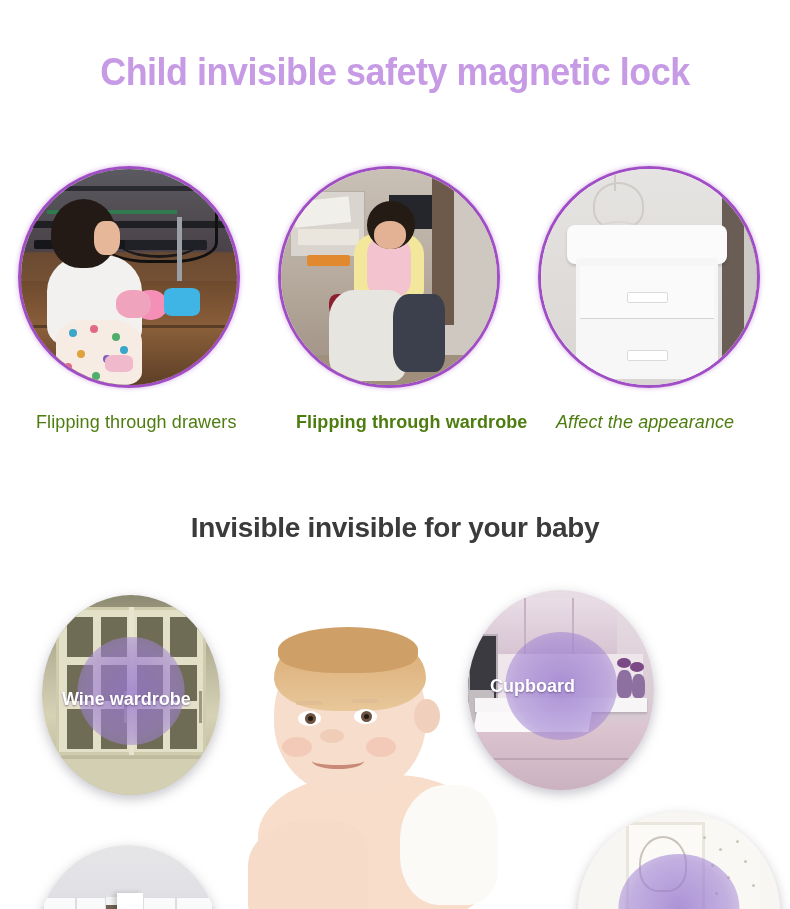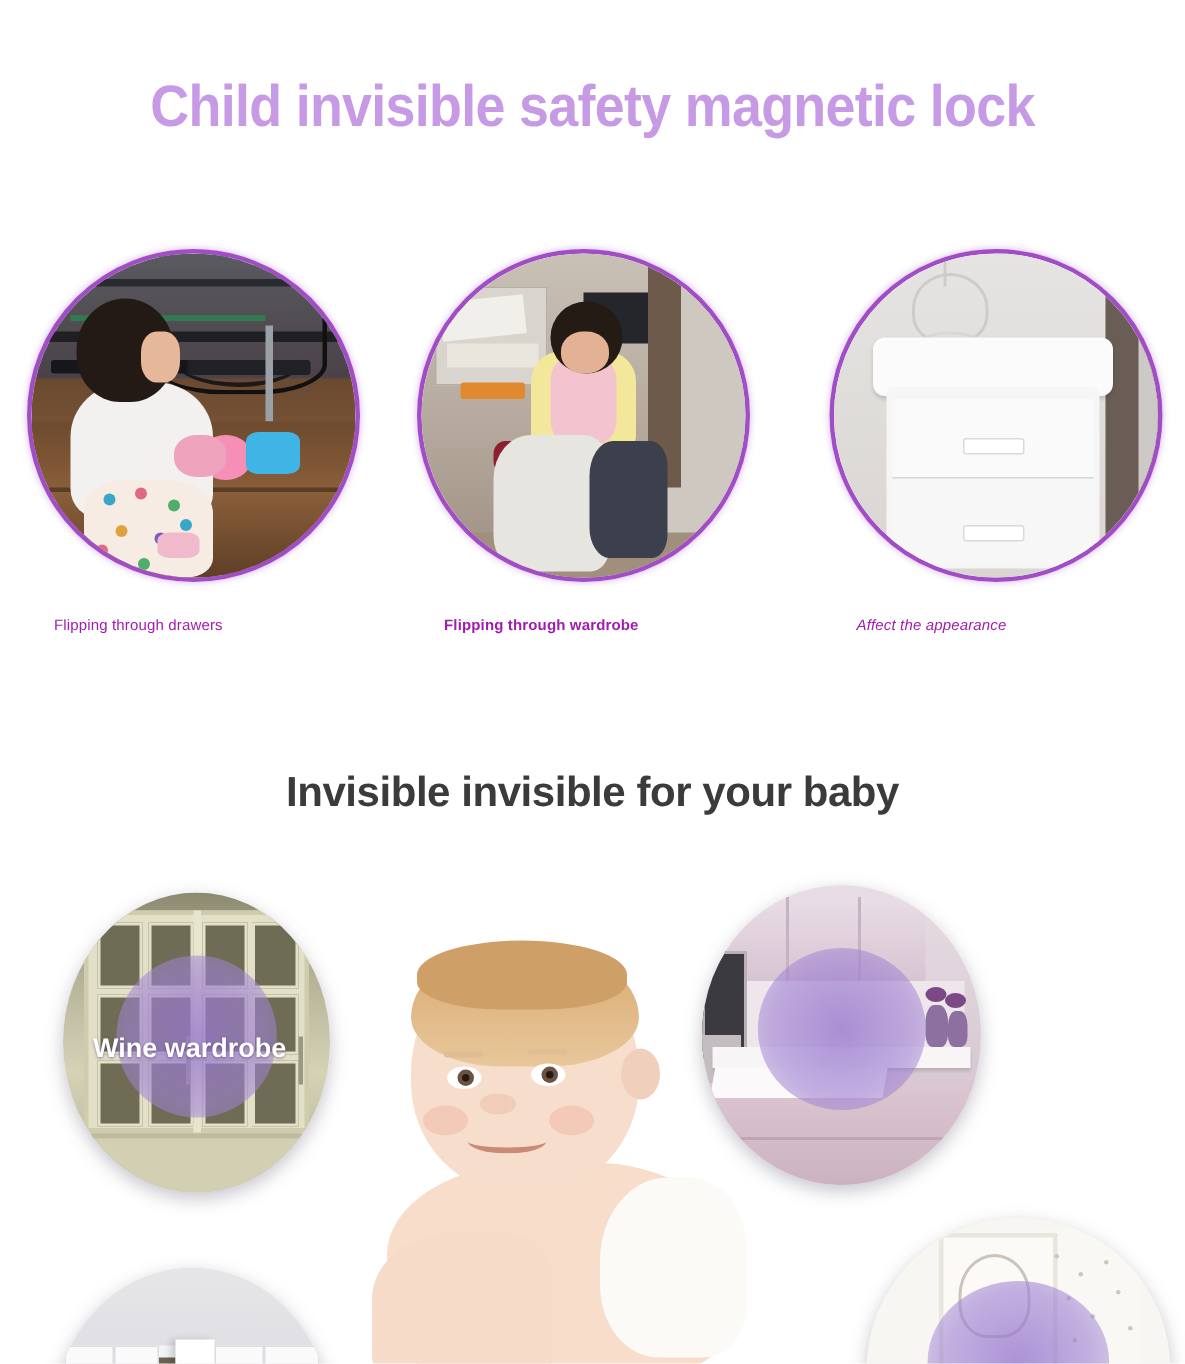--- a/index.html
+++ b/index.html
@@ -30,21 +30,21 @@
   .problem-row{
     position:absolute;
     left:0; top:166px; width:790px; height:280px;
   }
   .problem-item{
     position:absolute;
     width:230px;
   }
   .problem-item.p0{ left:18px; }
   .problem-item.p1{ left:278px;font-weight:bold; }
-  .problem-item.p2{ left:553px;font-style:italic; }
+  .problem-item.p2{ left:538px;font-style:italic; }
 
   .circle-photo{
     position:relative;
     width:222px; height:222px;
     border-radius:50%;
     border:3px solid #a14ec6;
     box-sizing:border-box;
     overflow:hidden;
     box-shadow:0 0 5px rgba(160,80,200,.45);
   }
@@ -102,22 +102,22 @@
   .s3-d2{position:absolute;left:18%;top:70%;width:62%;height:26%;background:#f7f7f7;}
   .s3-h1{position:absolute;left:40%;top:57%;width:18%;height:4%;background:#fff;border:1px solid #dcdad8;border-radius:2px;}
   .s3-h2{position:absolute;left:40%;top:84%;width:18%;height:4%;background:#fff;border:1px solid #dcdad8;border-radius:2px;}
   .s3-lamp{position:absolute;left:24%;top:6%;width:22%;height:20%;border:2px solid #cfcbc8;border-radius:50% 50% 40% 40%;}
   .s3-cord{position:absolute;left:34%;top:2%;width:2px;height:8%;background:#cfcbc8;}
   .s3-ring{position:absolute;left:26%;top:24%;width:18%;height:6%;border:2px solid #d9d6d3;border-radius:50%;}
 
   .problem-caption{
     position:absolute;
     top:246px; left:18px;
-    font-size:10px;
-    color:#a21caf;
+    font-size:18px;
+    color:#4d7c0f;
     font-family:"Liberation Sans", sans-serif;
     letter-spacing:0.1px;
     white-space:nowrap;
   }
 
   
   .section-heading{
     position:absolute;
     left:0; top:512px; width:790px;
     text-align:center;
@@ -355,20 +355,21 @@
       <div class="c-base"></div>
       <div class="c-baseline"></div>
       <div class="c-counter"></div>
       <div class="c-island"></div>
       <div class="c-vase" style="left:80%;top:40%;width:8%;height:14%;"></div>
       <div class="c-vase" style="left:88%;top:42%;width:7%;height:12%;"></div>
       <div class="c-flower" style="left:80%;top:34%;"></div>
       <div class="c-flower" style="left:87%;top:36%;"></div>
     </div>
     <div class="glow"></div>
+    <div class="spot-label">Cupboard</div>
   </div>
 
   <div class="spot draw">
     <div class="scene">
       <div class="d-bg"></div>
       <div class="d-wall"></div>
       <div class="d-lace"></div>
       <div class="d-frame"></div>
       <div class="d-art"></div>
       <div class="d-dot" style="left:62%;top:12%;"></div>

